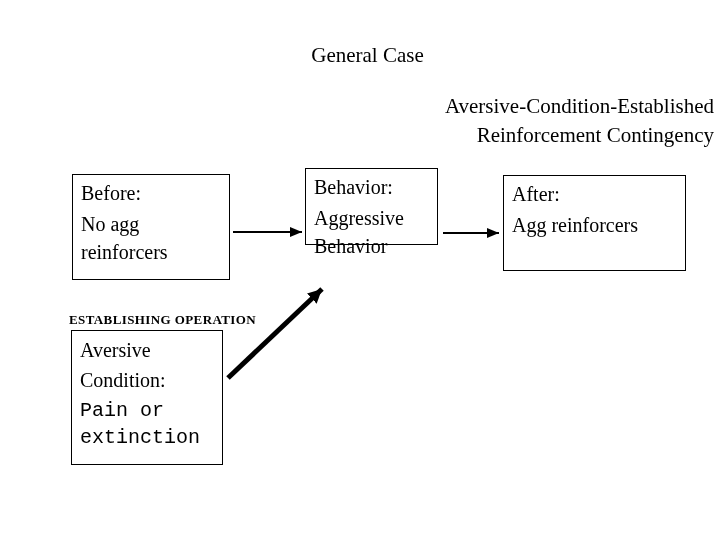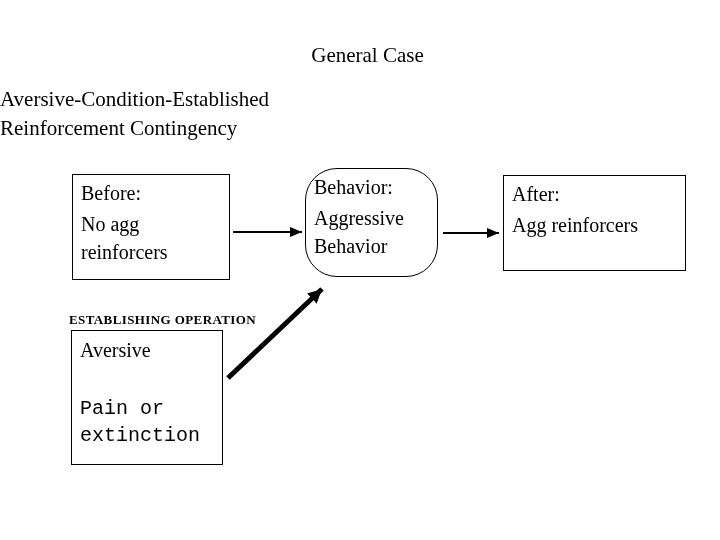--- a/index.html
+++ b/index.html
@@ -14,51 +14,51 @@
   .slide-title {
     position: absolute;
     top: 43px; left: 0;
     width: 720px;
     text-align: center;
     font-size: 21px;
     padding-left: 15px;
   }
   .slide-subtitle {
     position: absolute;
-    top: 85px; left: 0;
+    top: 92px; left: 0;
     width: 714px;
-    text-align: left;
+    text-align: right;
     font-size: 21px;
     line-height: 29px;
   }
   .box {
     position: absolute;
     border: 1px solid #000000;
     background: #ffffff;
     font-size: 20px;
     line-height: 28px;
     padding: 4px 8px;
   }
   .box .heading { margin-bottom: 3px; }
   .before-box   { left: 72px;  top: 174px; width: 158px; height: 106px; }
-  .behavior-box { left: 305px; top: 168px; width: 133px; height: 109px; border-radius: 32px; }
+  .behavior-box { left: 305px; top: 168px; width: 133px; height: 77px; }
   .after-box    { left: 503px; top: 175px; width: 183px; height: 96px; }
   .eo-caption {
     position: absolute;
     left: 69px; top: 312px;
     font-size: 13px;
     font-weight: bold;
     letter-spacing: 0.4px;
   }
   .aversive-box {
     left: 71px; top: 330px;
     width: 152px; height: 135px;
     line-height: 30px;
   }
-  .aversive-box .heading { margin-bottom: 30px; }
+  .aversive-box .heading { margin-bottom: 2px; }
   .aversive-box .content { line-height: 27px; font-family: Liberation Mono, monospace; }
   svg.arrows {
     position: absolute;
     left: 0; top: 0;
     width: 720px; height: 540px;
     pointer-events: none;
   }
 </style>
 </head>
 <body>
@@ -91,20 +91,21 @@
   <div class="content">
     <div>Agg reinforcers</div>
   </div>
 </div>
 
 <div class="eo-caption">ESTABLISHING OPERATION</div>
 
 <div class="box aversive-box">
   <div class="heading">
     <div>Aversive</div>
+    <div>Condition:</div>
   </div>
   <div class="content">
     <div>Pain or</div>
     <div>extinction</div>
   </div>
 </div>
 
 <svg class="arrows" viewBox="0 0 720 540" xmlns="http://www.w3.org/2000/svg">
   <defs>
     <marker id="arrowhead-small" markerUnits="userSpaceOnUse" markerWidth="13" markerHeight="11" refX="12" refY="5" orient="auto">

